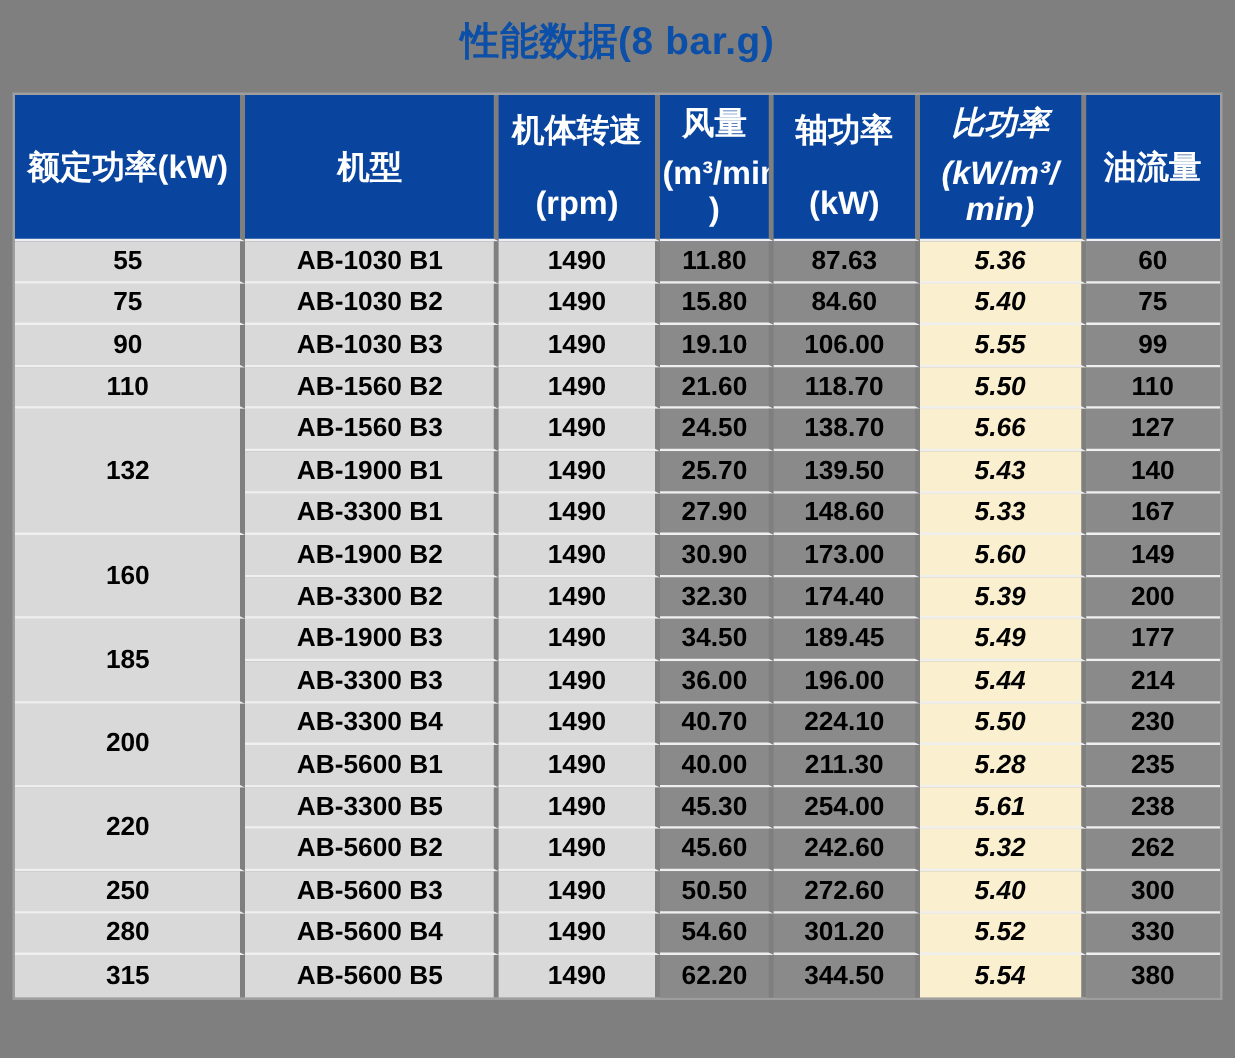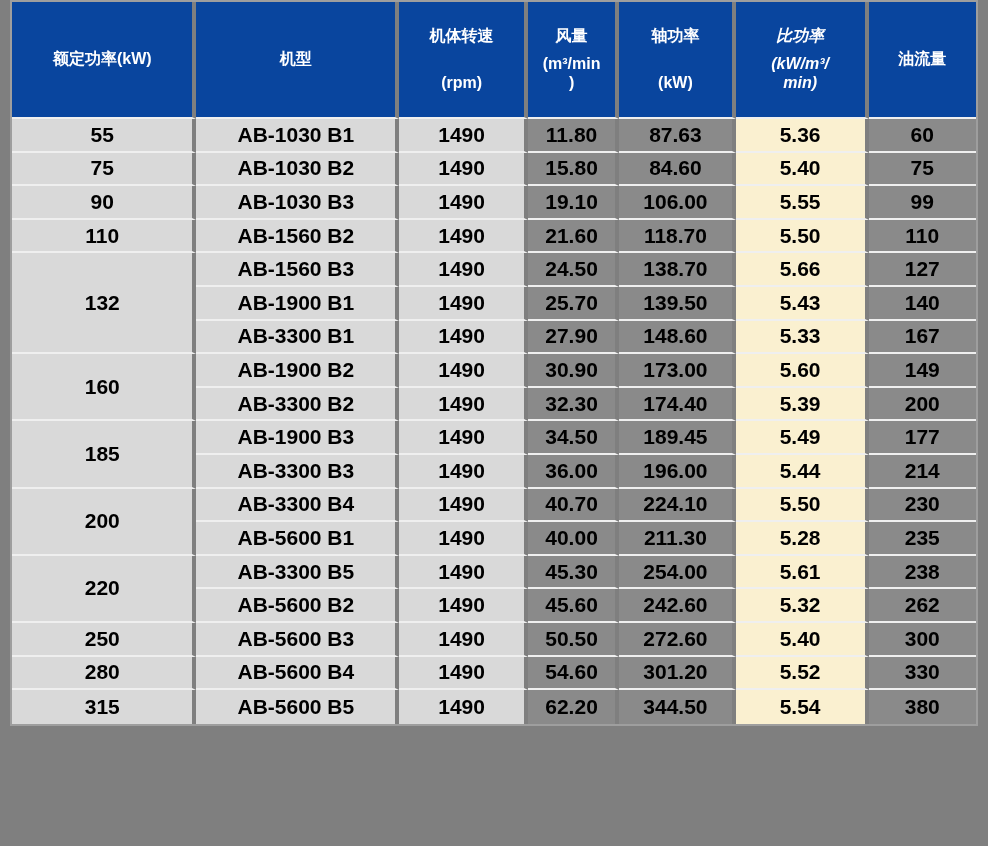--- a/index.html
+++ b/index.html
@@ -48,50 +48,51 @@
     border-right: 4px solid var(--col-divider);
     border-bottom: 2px solid var(--row-divider);
     overflow: hidden;
   }
   th:last-child, td.last-col { border-right: none; margin-left: 12px; }
   tr.last-row td, td.spans-bottom { border-bottom: none; }
   th {
     background: var(--header-bg);
     color: var(--header-text);
     height: 117px;
-    font-size: 16px;
+    font-size: 26px;
     font-weight: bold;
     padding: 4px 2px;
     text-align: center;
   }
   td {
     background: var(--cell-light);
     color: var(--cell-text);
     height: 33.6px;
     font-size: 21px;
     padding: 0 2px;
   }
   td.bg-dark { background: var(--cell-dark); }
-  td.bg-cream { background: var(--cell-cream); }
+  td.bg-cream { background: var(--cell-cream); font-style: italic; }
   
   th.col-power    { width: 182px; }
   th.col-model    { width: 200px; }
   th.col-rpm      { width: 127px; }
   th.col-flow     { width: 90px; }
   th.col-shaft    { width: 115px; }
   th.col-specific { width: 131px; font-style: italic; }
   th.col-oil      { width: 106px; }
   .hline { line-height: 1.15; }
   .hline.gap-big { margin-top: 28px; }
   .hline.gap-mid { margin-top: 10px; }
 </style>
 </head>
 <body>
 
 <div class="page">
+  <div class="title">性能数据(8 bar.g)</div>
   <table class="perf-table">
     <thead>
       <tr id="header-row">
           <th class="col-power">
             <div class="hline">额定功率(kW)</div>
           </th>
           <th class="col-model">
             <div class="hline">机型</div>
           </th>
           <th class="col-rpm">

